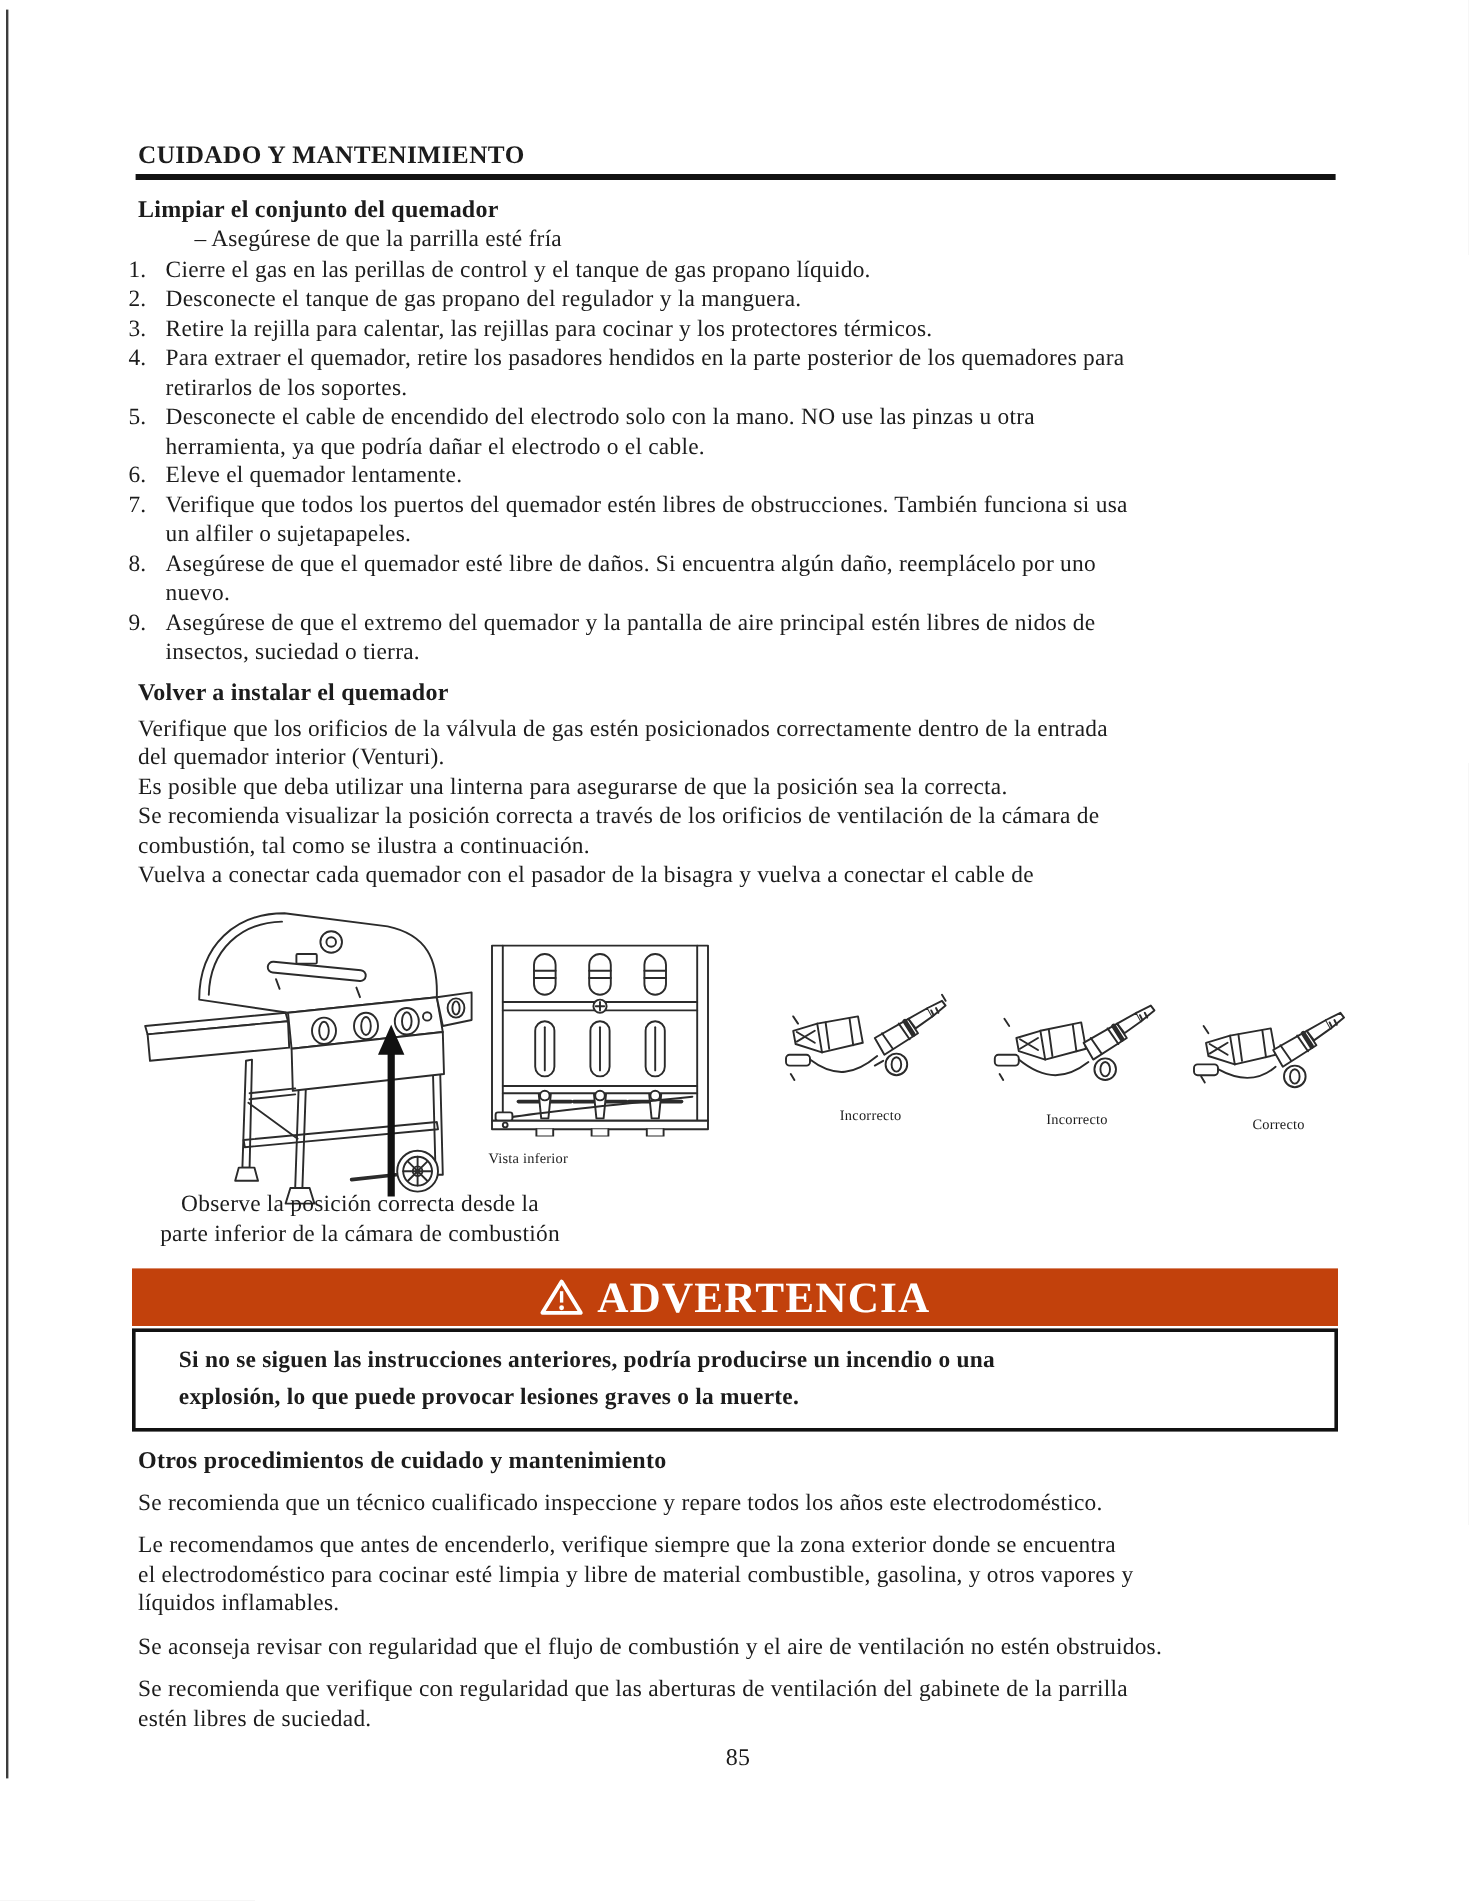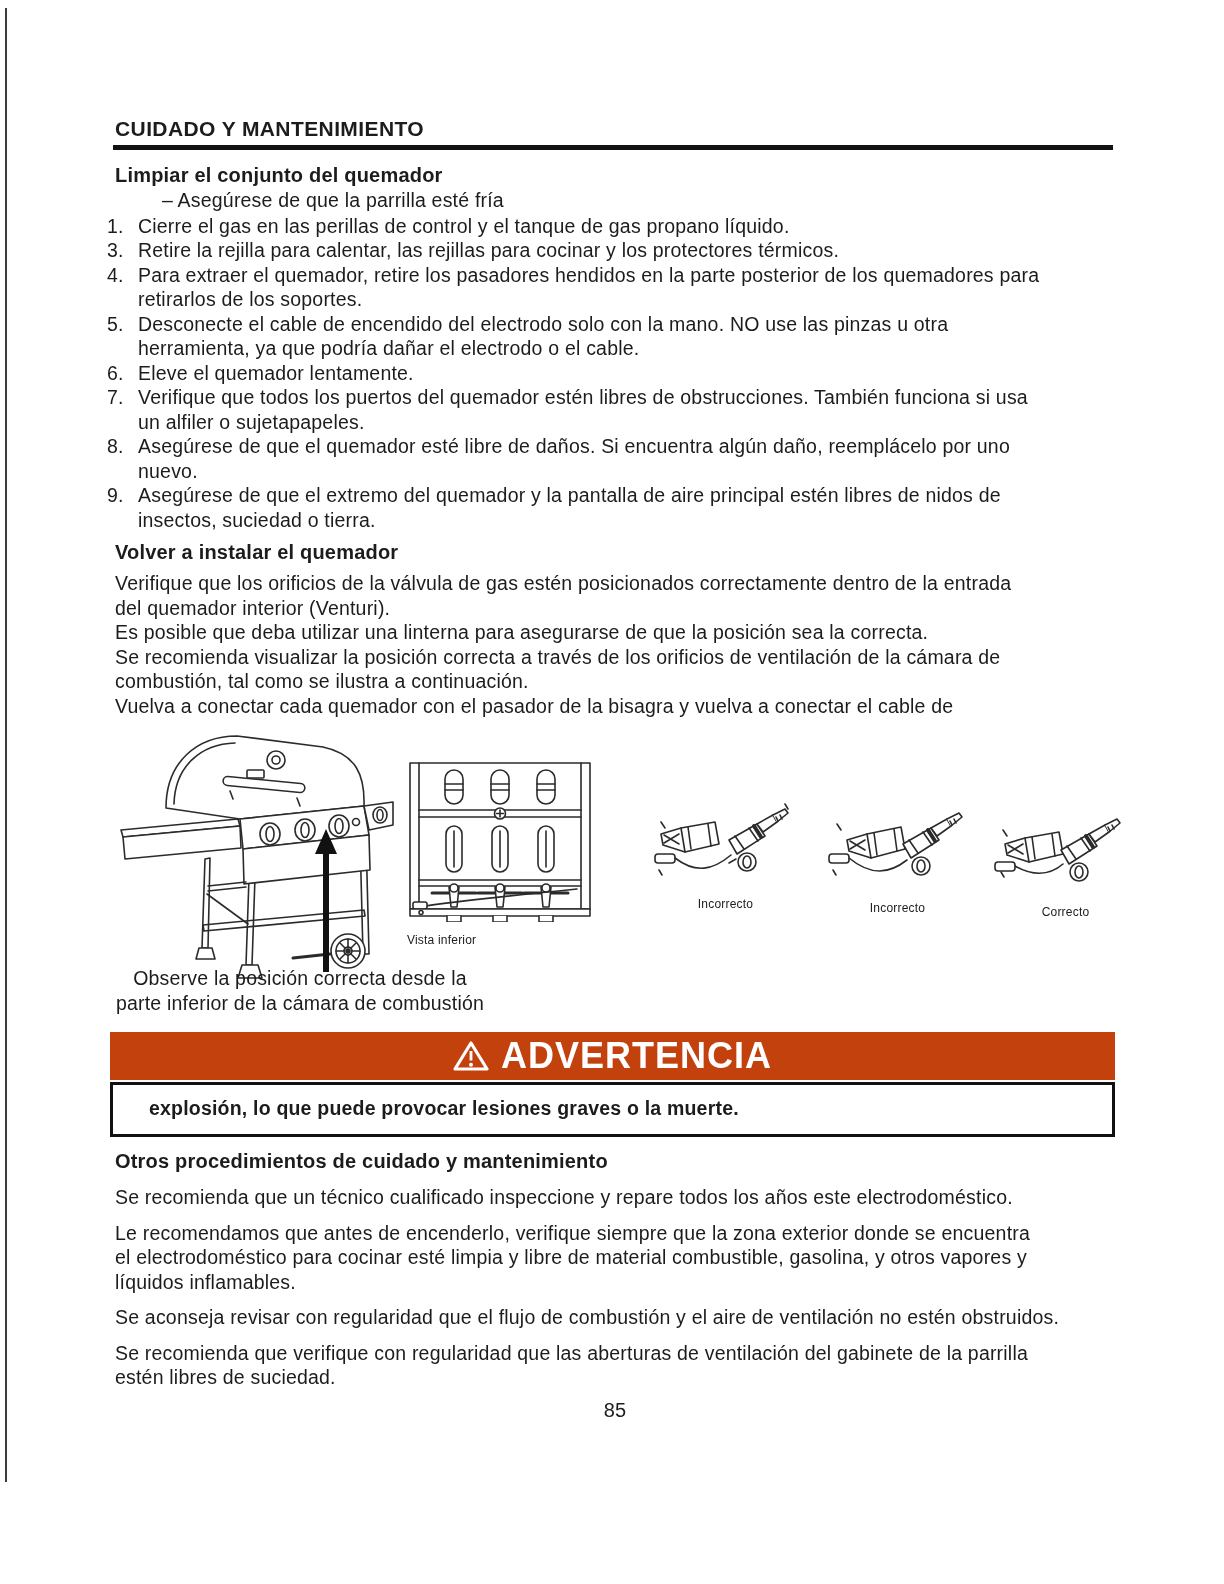--- a/index.html
+++ b/index.html
@@ -1,17 +1,17 @@
 <!DOCTYPE html>
 <html><head>
 <meta charset="utf-8">
 <style>
   html,body{margin:0;padding:0;background:#e8e8e8;}
   .page{position:relative;width:1224px;height:1584px;background:#ffffff;color:#1c1c1c;
-        font-family:Liberation Sans, sans-serif;font-size:19.5px;line-height:24.5px;
+        font-family:Liberation Serif, serif;font-size:19.5px;line-height:24.5px;
         letter-spacing:0.2px;overflow:hidden;margin:0 auto;}
   .scan-edge{position:absolute;left:5px;top:8px;width:2px;height:1474px;background:#3c3c3c;}
   .content{position:absolute;left:115px;top:116px;width:1000px;}
   h1{font-size:21px;line-height:26px;margin:0;font-weight:bold;letter-spacing:0.4px;}
   .rule{height:5px;background:#121212;margin:3px 0 0 -2px;width:1000px;}
   h2{font-size:20px;line-height:25px;margin:0;font-weight:bold;}
   .h-limpiar{margin-top:13px;}
   .subnote{padding-left:47px;white-space:nowrap;}
   .steps{margin-left:-8px;margin-top:1px;}
   .step{padding-left:31px;text-indent:-31px;white-space:nowrap;}
@@ -51,20 +51,21 @@
   <div class="content">
 
     <h1>CUIDADO Y MANTENIMIENTO</h1>
     <div class="rule"></div>
 
     <h2 class="h-limpiar">Limpiar el conjunto del quemador</h2>
     <div class="subnote">– Asegúrese de que la parrilla esté fría</div>
 
     <div class="steps">
       <div class="step"><span class="num">1.</span><span>Cierre el gas en las perillas de control y el tanque de gas propano líquido.</span></div>
+      <div class="step"><span class="num">2.</span><span>Desconecte el tanque de gas propano del regulador y la manguera.</span></div>
       <div class="step"><span class="num">3.</span><span>Retire la rejilla para calentar, las rejillas para cocinar y los protectores térmicos.</span></div>
       <div class="step"><span class="num">4.</span><span>Para extraer el quemador, retire los pasadores hendidos en la parte posterior de los quemadores para</span><span class="l2">retirarlos de los soportes.</span></div>
       <div class="step"><span class="num">5.</span><span>Desconecte el cable de encendido del electrodo solo con la mano. NO use las pinzas u otra</span><span class="l2">herramienta, ya que podría dañar el electrodo o el cable.</span></div>
       <div class="step"><span class="num">6.</span><span>Eleve el quemador lentamente.</span></div>
       <div class="step"><span class="num">7.</span><span>Verifique que todos los puertos del quemador estén libres de obstrucciones. También funciona si usa</span><span class="l2">un alfiler o sujetapapeles.</span></div>
       <div class="step"><span class="num">8.</span><span>Asegúrese de que el quemador esté libre de daños. Si encuentra algún daño, reemplácelo por uno</span><span class="l2">nuevo.</span></div>
       <div class="step"><span class="num">9.</span><span>Asegúrese de que el extremo del quemador y la pantalla de aire principal estén libres de nidos de</span><span class="l2">insectos, suciedad o tierra.</span></div>
     </div>
 
     <h2 class="h-volver">Volver a instalar el quemador</h2>
@@ -243,20 +244,21 @@
     <div class="warnbox">
       <div class="warn-bar">
         <svg width="36" height="32" viewBox="0 0 36 32">
           <path d="M18,3 L34,29 L2,29 Z" fill="none" stroke="#fff" stroke-width="3.2" stroke-linejoin="round"></path>
           <rect x="16.6" y="11" width="2.8" height="9.5" fill="#fff"></rect>
           <circle cx="18" cy="24.8" r="2" fill="#fff"></circle>
         </svg>
         <span class="warn-title">ADVERTENCIA</span>
       </div>
       <div class="warn-body">
+        <div>Si no se siguen las instrucciones anteriores, podría producirse un incendio o una</div>
         <div>explosión, lo que puede provocar lesiones graves o la muerte.</div>
       </div>
     </div>
 
     <h2 class="h-otros">Otros procedimientos de cuidado y mantenimiento</h2>
 
     <div class="para">
       <div>Se recomienda que un técnico cualificado inspeccione y repare todos los años este electrodoméstico.</div>
     </div>
     <div class="para">

